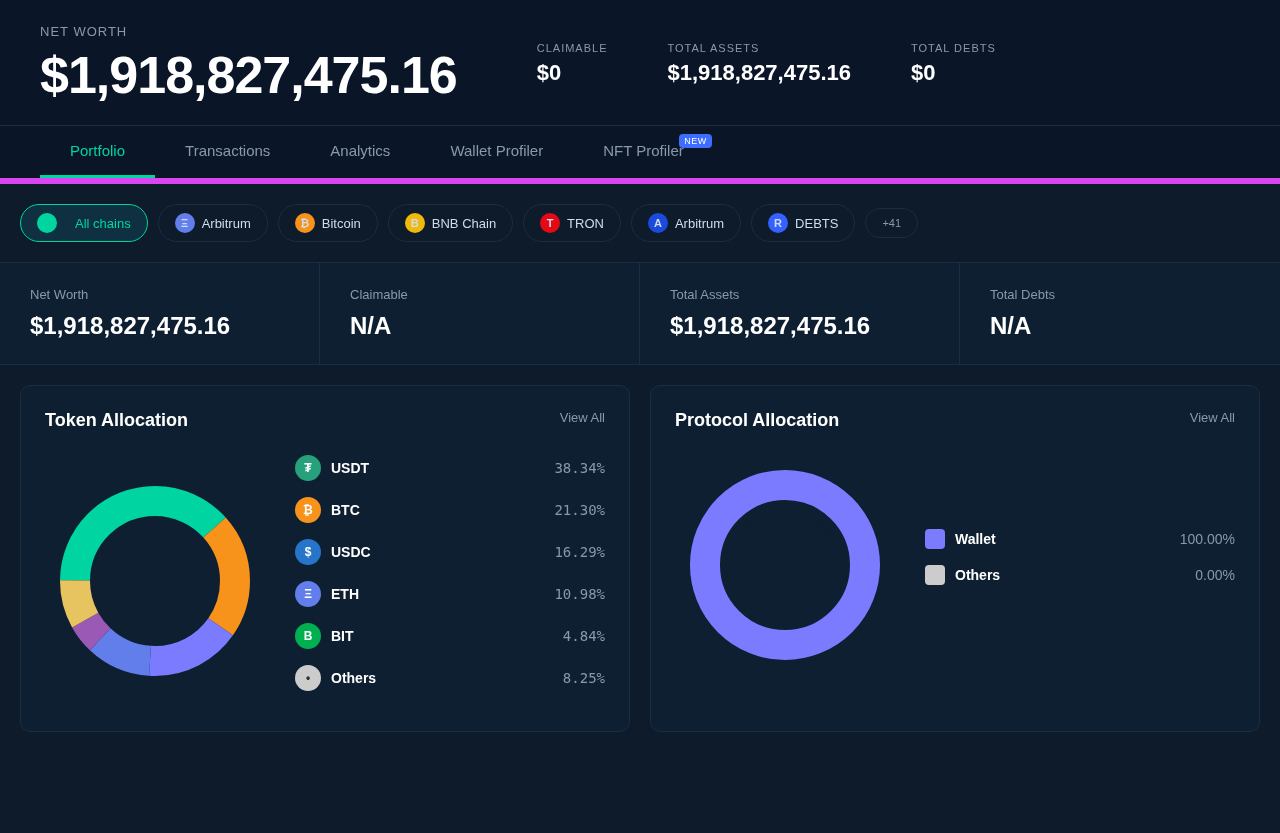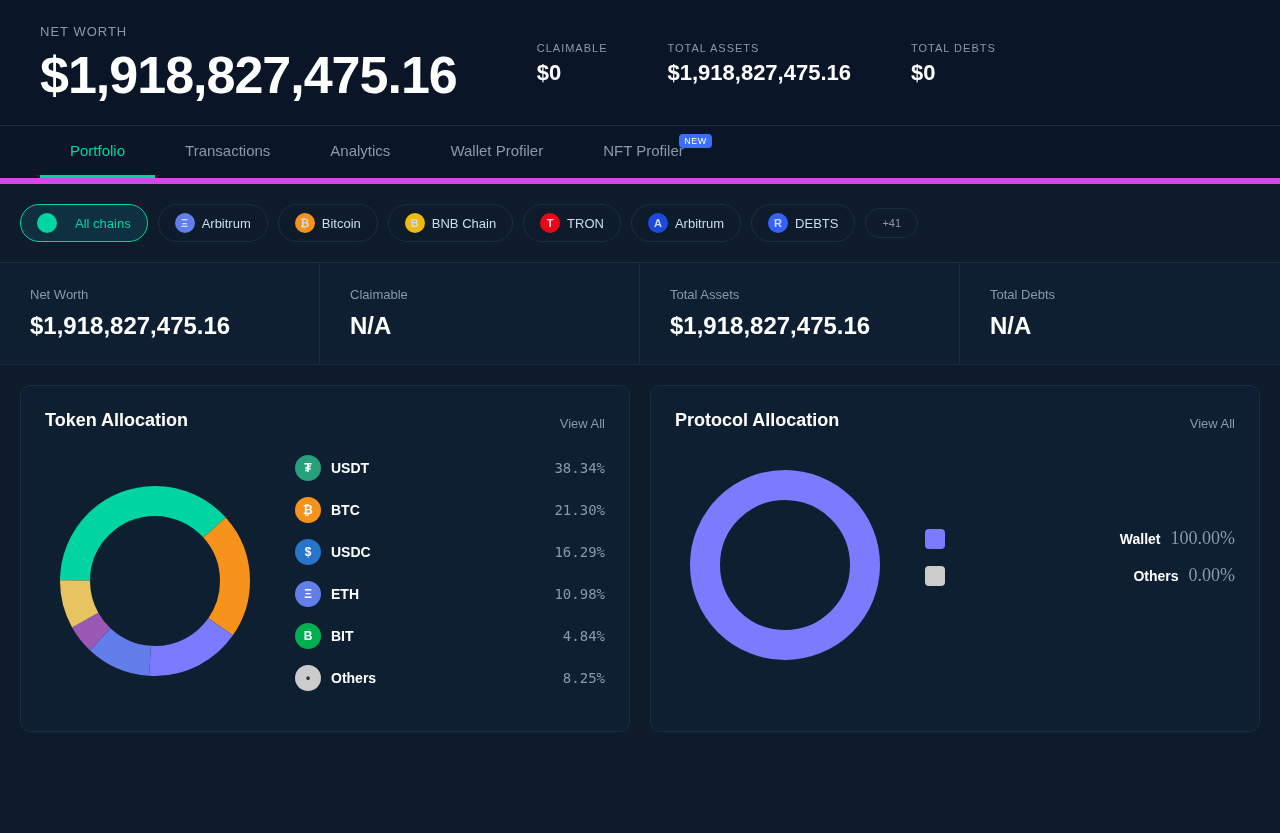--- a/index.html
+++ b/index.html
@@ -173,21 +173,21 @@
     }
     .allocation-card {
       background: #0e1f32;
       border-radius: 10px;
       padding: 24px;
       border: 1px solid #1a2d45;
     }
     .allocation-header {
       display: flex;
       justify-content: space-between;
-      align-items: flex-end;
+      align-items: flex-start;
       margin-bottom: 24px;
     }
     .allocation-title {
       font-size: 18px;
       font-weight: 700;
       color: #ffffff;
     }
     .view-all {
       font-size: 13px;
       color: #8899aa;
@@ -240,44 +240,43 @@
     }
     .token-pct {
       font-size: 14px;
       color: #8899aa;
       font-family: monospace;
     }
 
     
     .protocol-list {
       flex: 1;
-      text-align: right;
     }
     .protocol-item {
       display: flex;
       align-items: center;
       gap: 10px;
       margin-bottom: 16px;
     }
     .protocol-icon {
       width: 20px;
       height: 20px;
       border-radius: 4px;
       flex-shrink: 0;
     }
     .protocol-name {
       font-size: 14px;
       font-weight: 600;
       color: #ffffff;
       flex: 1;
     }
     .protocol-pct {
-      font-size: 18px;
-      color: #8899aa;
-      font-family: Liberation Serif, serif;
+      font-size: 14px;
+      color: #8899aa;
+      font-family: Liberation Sans, sans-serif;
     }
 
     
     .eth-icon { background: #627eea; }
     .btc-icon { background: #f7931a; }
     .bnb-icon { background: #f0b90b; }
     .tron-icon { background: #e50915; }
     .arb-icon { background: #1c4add; }
     .ripple-icon { background: #3461ff; }
     .all-icon { background: #00d4a0; }

